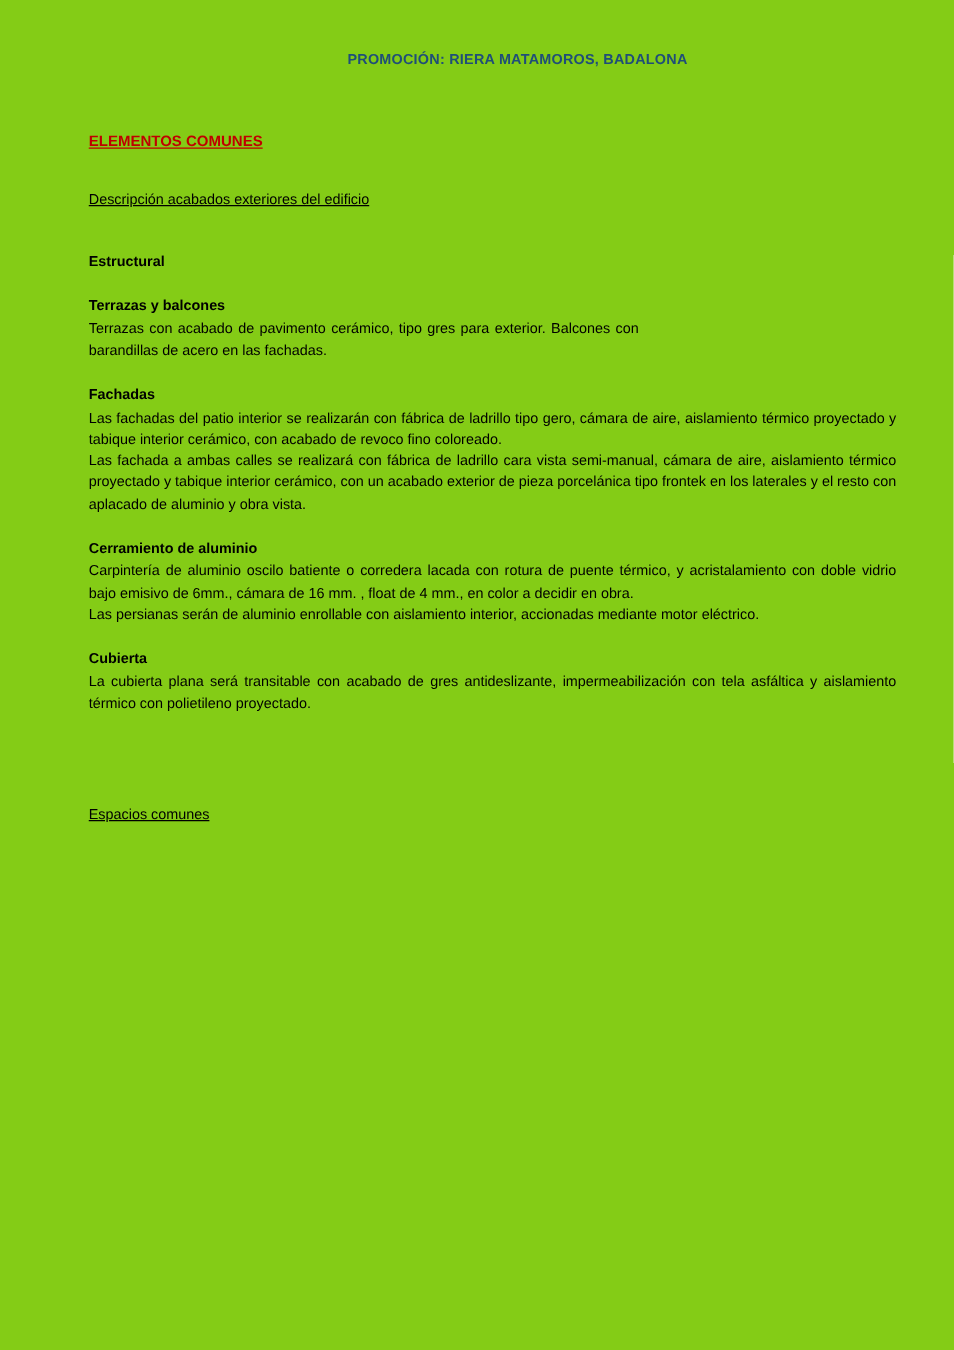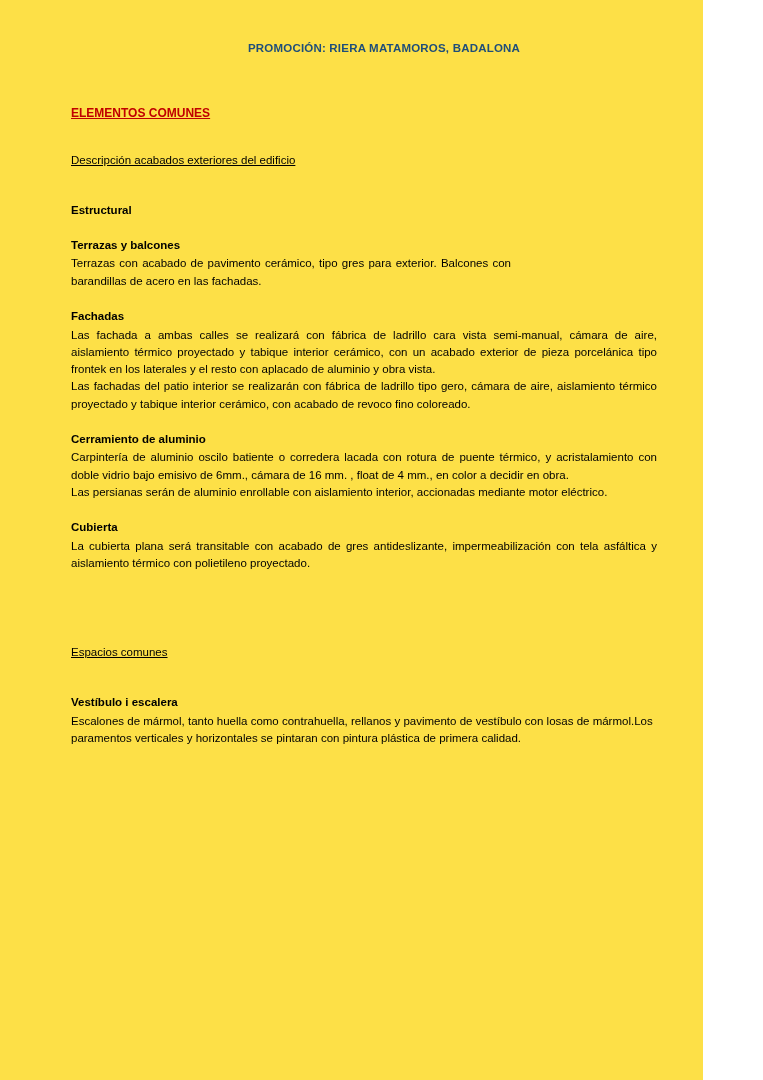--- a/index.html
+++ b/index.html
@@ -8,25 +8,25 @@
     background: #ffffff;
   }
   body {
     width: 763px;
     min-height: 1080px;
     font-family: "Liberation Sans", sans-serif;
     color: #000000;
   }
   .page {
     position: relative;
-    width: 703px;
+    width: 763px;
     min-height: 1080px;
     box-sizing: border-box;
     padding: 42px 46px 40px 71px;
-    background: #fde047;
+    background: #84cc16;
   }
   .doc-header {
     text-align: center;
     font-size: 11.5px;
     font-weight: bold;
     color: #1f4e79;
     letter-spacing: 0.2px;
     margin: 0 0 52px 0;
     padding-left: 40px;
   }
@@ -84,37 +84,33 @@
     <div class="block-heading">Estructural</div>
   </div>
 
   <div class="block">
     <div class="block-heading">Terrazas y balcones</div>
     <p class="para narrow">Terrazas con acabado de pavimento cerámico, tipo gres para exterior. Balcones con barandillas de acero en las fachadas.</p>
   </div>
 
   <div class="block">
     <div class="block-heading">Fachadas</div>
+    <p class="para">Las fachadas del patio interior se realizarán con fábrica de ladrillo tipo gero, cámara de aire, aislamiento térmico proyectado y tabique interior cerámico, con acabado de revoco fino coloreado.</p>
     <p class="para">Las fachada a ambas calles se realizará con fábrica de ladrillo cara vista semi-manual, cámara de aire, aislamiento térmico proyectado y tabique interior cerámico, con un acabado exterior de pieza porcelánica tipo frontek en los laterales y el resto con aplacado de aluminio y obra vista.</p>
-    <p class="para">Las fachadas del patio interior se realizarán con fábrica de ladrillo tipo gero, cámara de aire, aislamiento térmico proyectado y tabique interior cerámico, con acabado de revoco fino coloreado.</p>
   </div>
 
   <div class="block">
     <div class="block-heading">Cerramiento de aluminio</div>
     <p class="para">Carpintería de aluminio oscilo batiente o corredera lacada con rotura de puente térmico, y acristalamiento con doble vidrio bajo emisivo de 6mm., cámara de 16 mm. , float de 4 mm., en color a decidir en obra.</p>
     <p class="para">Las persianas serán de aluminio enrollable con aislamiento interior, accionadas mediante motor eléctrico.</p>
   </div>
 
   <div class="block">
     <div class="block-heading">Cubierta</div>
     <p class="para">La cubierta plana será transitable con acabado de gres antideslizante, impermeabilización con tela asfáltica y aislamiento térmico con polietileno  proyectado.</p>
   </div>
 
   <div class="spacer-lg"></div>
 
   <div class="subsection-title">Espacios comunes</div>
 
-  <div class="block">
-    <div class="block-heading">Vestíbulo i escalera</div>
-    <p class="para plain" style="max-width:600px;">Escalones de mármol, tanto huella como contrahuella, rellanos y pavimento de vestíbulo con losas de mármol.Los paramentos verticales y horizontales se pintaran con pintura plástica de primera calidad.</p>
-  </div>
 
 </div>
 
 </body></html>

